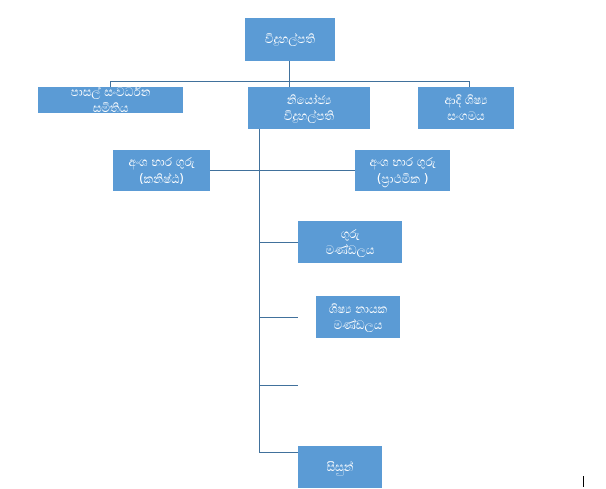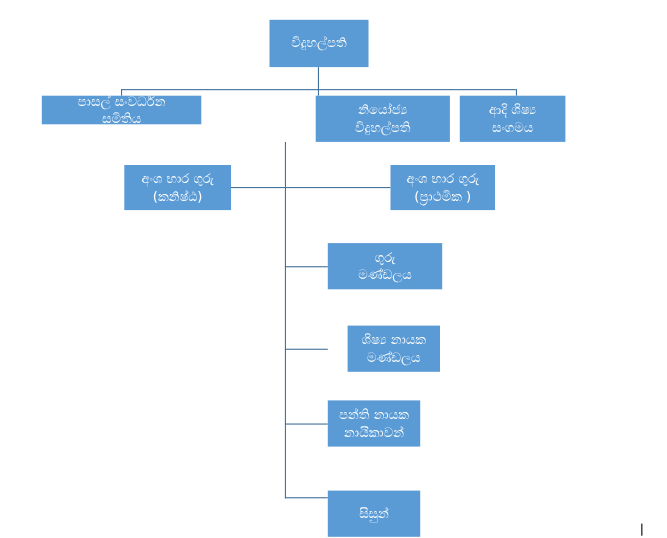--- a/index.html
+++ b/index.html
@@ -69,38 +69,36 @@
 
   <div class="conn h" style="left:259px; top:385px; width:39px;"></div>
 
   <div class="conn h" style="left:259px; top:452px; width:39px;"></div>
 
   <div class="node" style="left:245px; top:18px; width:90px; height:43px;">විදුහල්පති</div>
 
   <div class="node" style="left:38px; top:87px; width:145px; height:26px;">පාසල් සංවර්ධන
 සමිතිය</div>
 
-  <div class="node" style="left:248px; top:87px; width:122px; height:42px;margin-left:39px;">නියෝජ්‍ය
+  <div class="node" style="left:248px; top:87px; width:122px; height:42px;">නියෝජ්‍ය
 විදුහල්පති</div>
 
   <div class="node" style="left:418px; top:87px; width:96px; height:42px;">ආදි ශිෂ්‍ය
 සංගමය</div>
 
   <div class="node" style="left:113px; top:150px; width:97px; height:41px;">අංශ භාර ගුරු
 (කනිෂ්ඨ)</div>
 
   <div class="node" style="left:355px; top:150px; width:95px; height:41px;">අංශ භාර ගුරු
 (ප්‍රාථමික )</div>
 
   <div class="node" style="left:298px; top:221px; width:104px; height:42px;">ගුරු
 මණ්ඩලය</div>
 
   <div class="node" style="left:298px; top:296px; width:84px; height:42px;margin-left:18px;">ශිෂ්‍ය නායක
 මණ්ඩලය</div>
 
-  <div class="node" style="left:298px; top:364px; width:84px; height:42px;">පන්ති නායක
-නායිකාවන්</div>
 
   <div class="node" style="left:298px; top:446px; width:84px; height:42px;text-align:center;">සිසුන්</div>
 
   <div class="caret" style="left:583px; top:476px;"></div>
 
 </div>
 
 </body></html>

